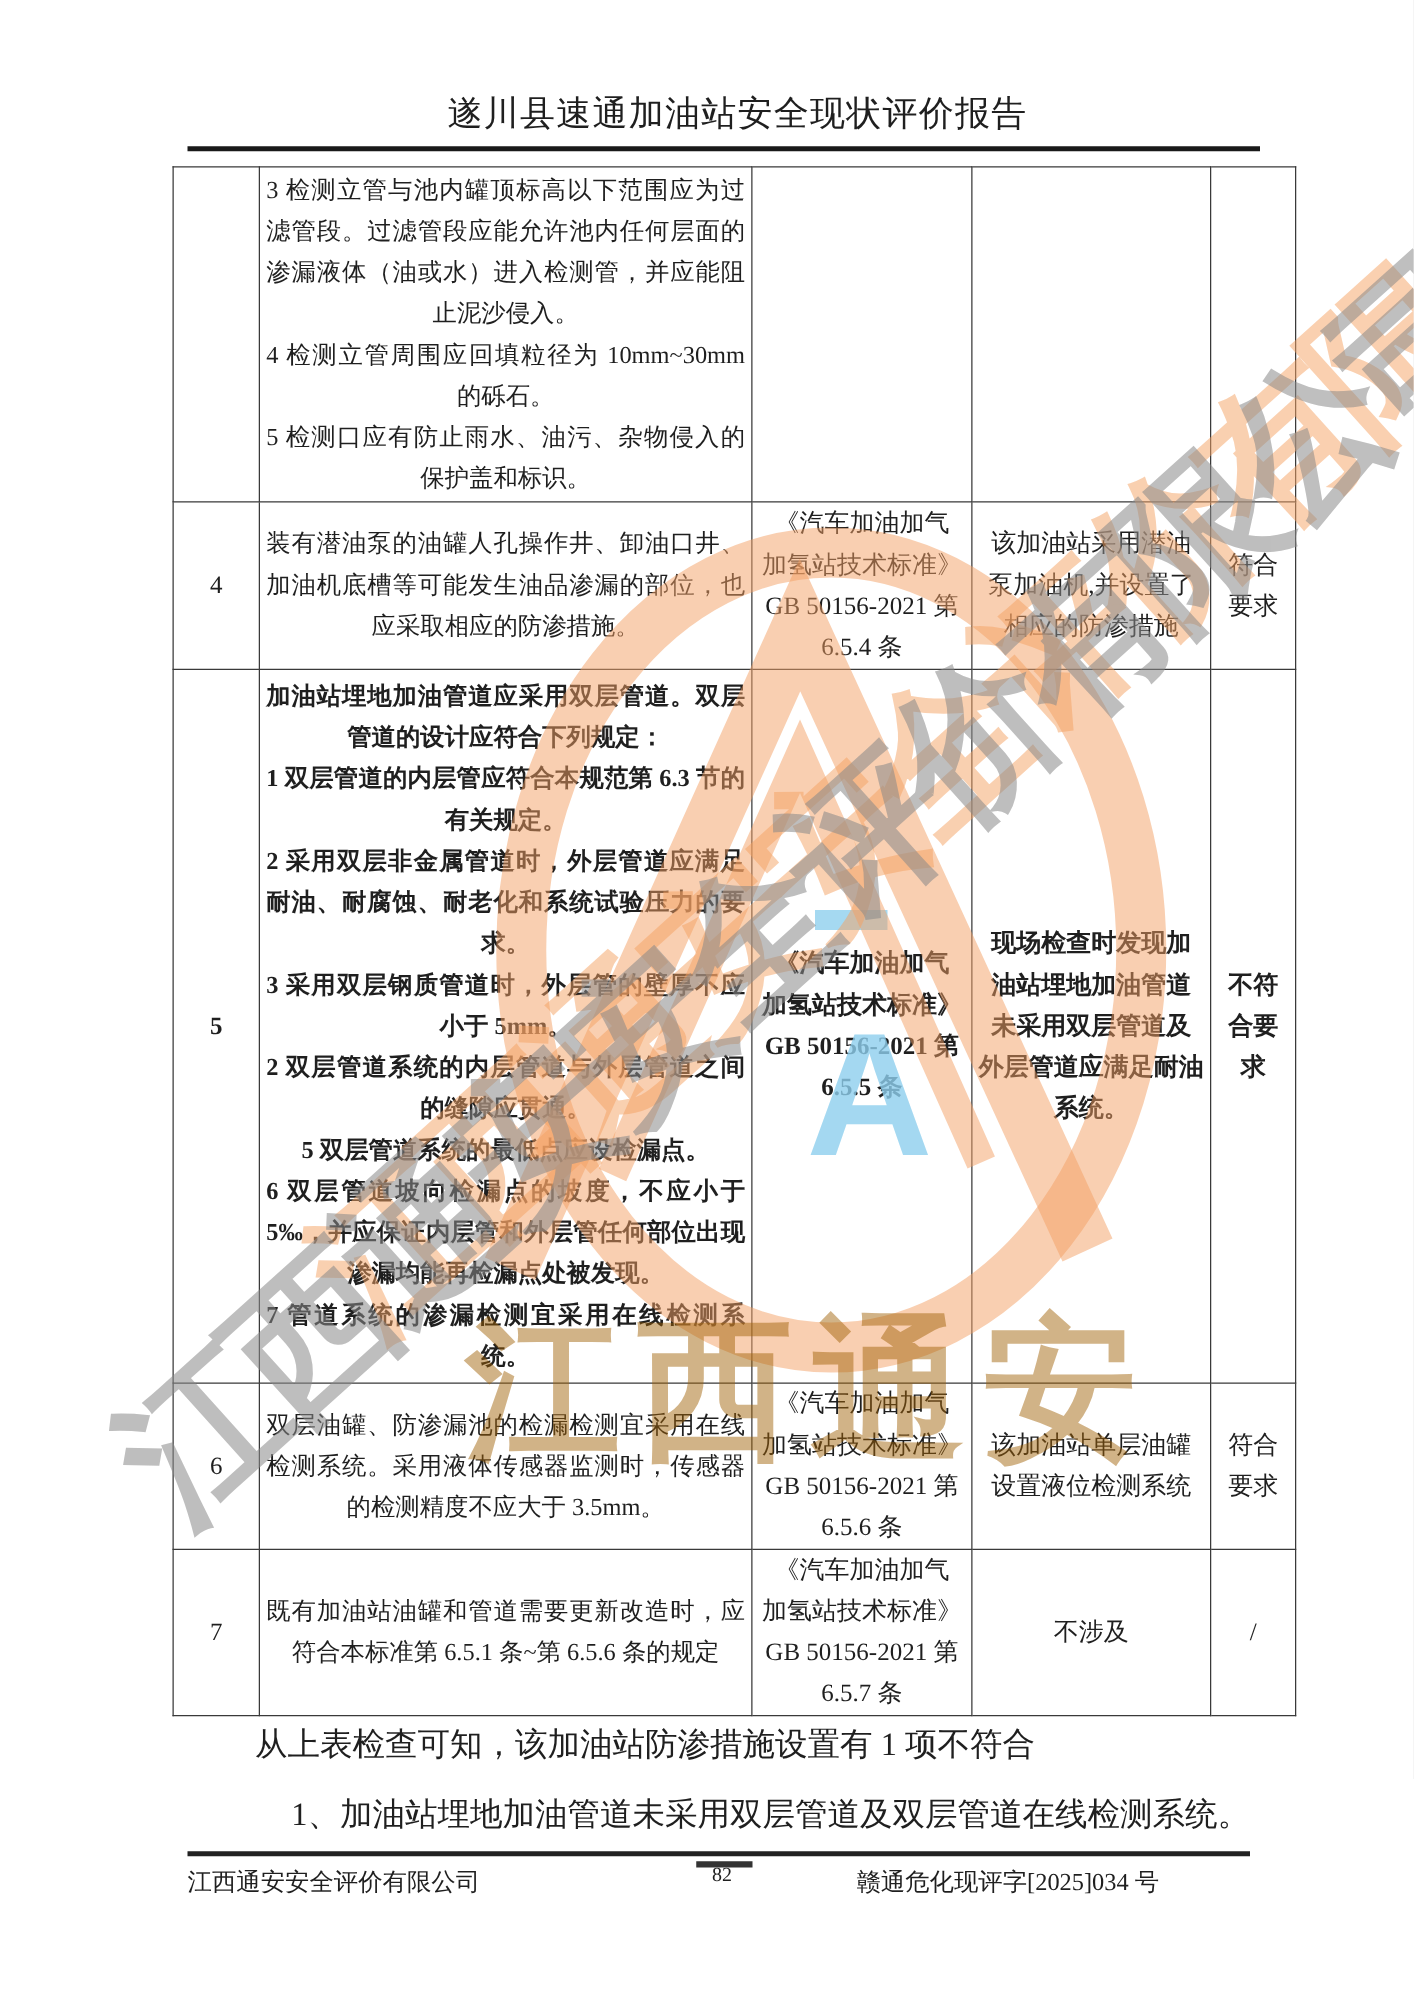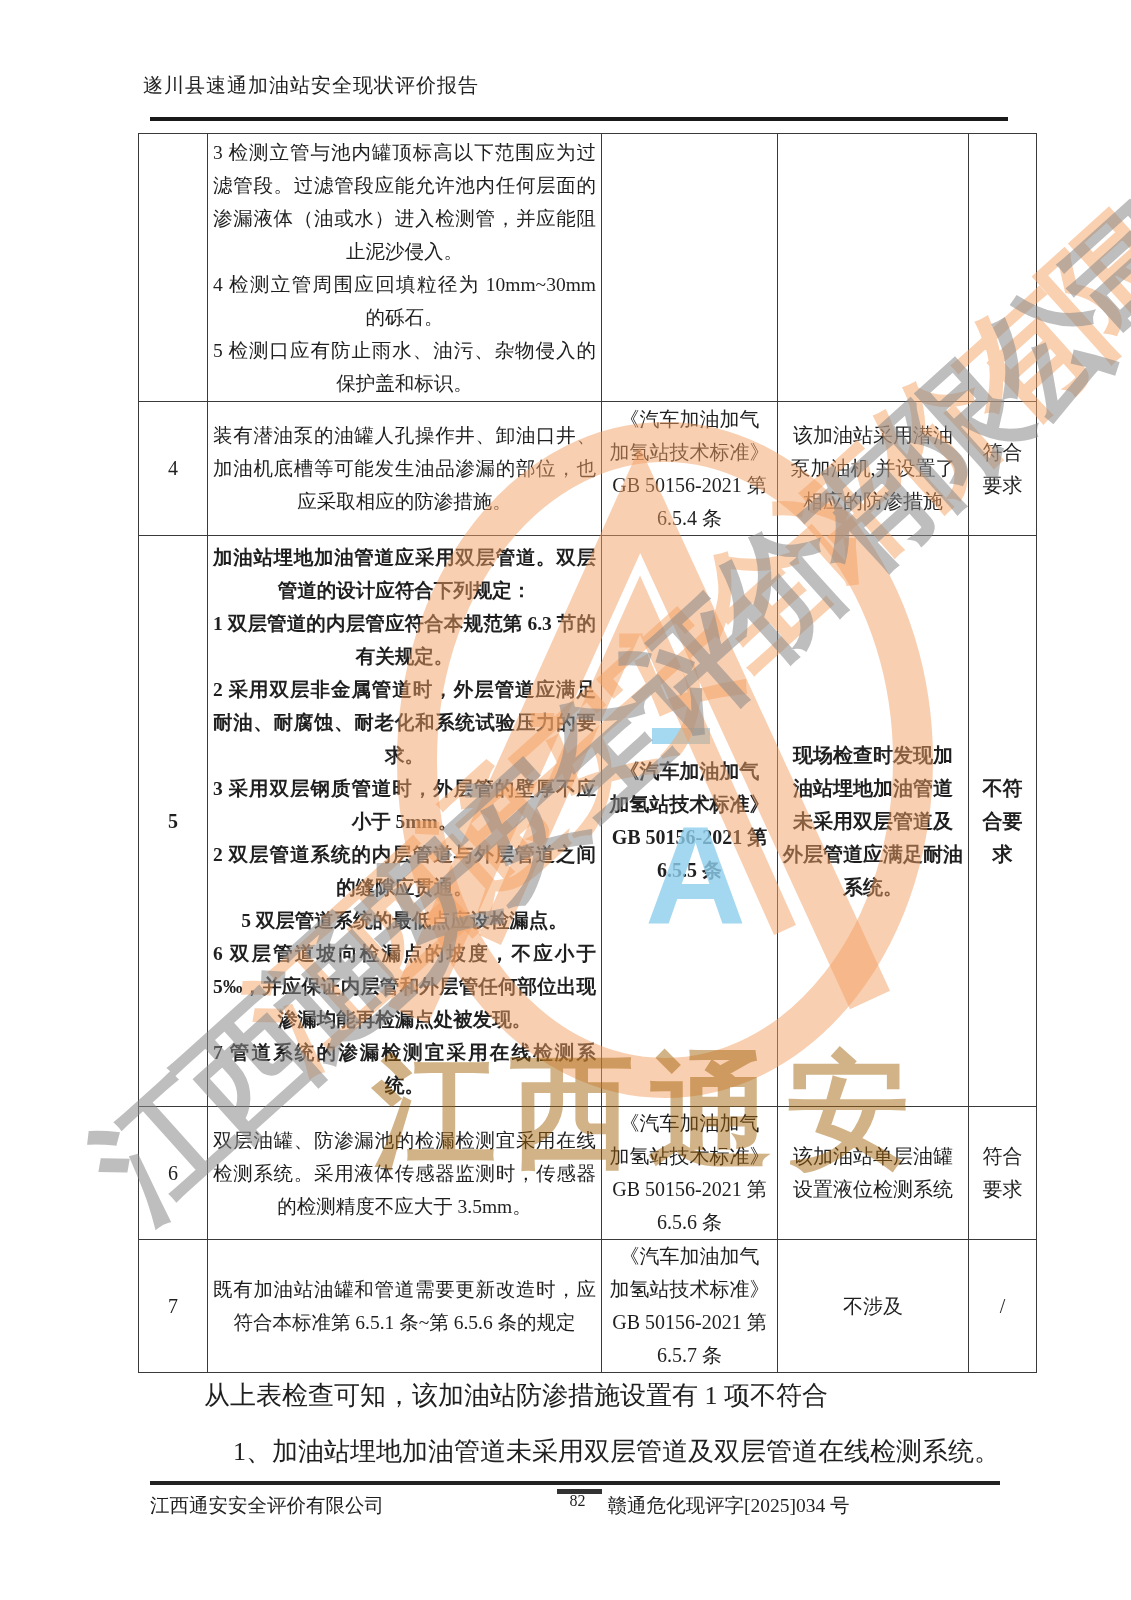--- a/index.html
+++ b/index.html
@@ -1,41 +1,41 @@
 <!DOCTYPE html>
 <html><head>
 <meta charset="utf-8">
 <style>
   html,body{margin:0;padding:0;background:#e8e8e8;}
   .page{position:relative;width:1131px;height:1600px;background:#ffffff;overflow:hidden;
         font-family:"Liberation Serif","DejaVu Serif",serif;color:#1f1f1f;margin:0 auto;}
   
-  .doc-title{position:absolute;left:143px;top:72px;width:894px;text-align:left;
-             font-size:20px;letter-spacing:1px;}
+  .doc-title{position:absolute;left:143px;top:72px;width:894px;text-align:center;
+             font-size:28px;letter-spacing:1px;}
   .header-rule{position:absolute;left:150px;top:117px;width:858px;height:4px;background:#1a1a1a;}
   
   .check-table{position:absolute;left:138px;top:133px;width:898px;border-collapse:collapse;table-layout:fixed;}
   .check-table td{border:1.5px solid #3a3a3a;vertical-align:middle;padding:0 5px;overflow:hidden;}
   .col-no{width:69px;} .col-content{width:394px;} .col-standard{width:176px;}
   .col-result{width:191px;} .col-conf{width:68px;}
   tr.r0 td{height:267px;} tr.r1 td{height:133px;} tr.r2 td{height:570px;font-weight:bold;}
   tr.r3 td{height:130px;} tr.r4 td{height:125px;}
   .c-no{text-align:center;font-size:20px;}
   .c-content p{font-size:19.5px;line-height:33px;margin:0;text-align:justify;text-align-last:center;}
   .c-standard div,.c-result div,.c-conf div{font-size:20px;line-height:33px;text-align:center;white-space:nowrap;}
   
   .summary-1{position:absolute;left:204px;top:1378px;font-size:26px;}
   .summary-2{position:absolute;left:193px;top:1434px;font-size:26px;margin-left:40px;}
   
   .footer-rule{position:absolute;left:150px;top:1481px;width:850px;height:4px;background:#222;}
   .footer-dash{position:absolute;left:557px;top:1489px;width:45px;height:5px;background:#333;}
   .footer-row{position:absolute;left:150px;top:1492px;width:855px;display:flex;align-items:flex-start;font-size:19.5px;}
   .footer-left{flex:1;text-align:left;}
   .footer-center{width:60px;text-align:center;font-size:16px;}
-  .footer-right{flex:1;text-align:left;}
+  .footer-right{flex:1;text-align:center;}
   
   .wm{position:absolute;pointer-events:none;white-space:nowrap;}
   .wm-blue-a{left:645px;top:795px;font-family:"Liberation Sans","DejaVu Sans",sans-serif;
              font-weight:bold;font-size:140px;color:#8ecfee;opacity:.8;z-index:2;}
   .wm-blue-bar{left:652px;top:728px;width:58px;height:16px;background:#8ecfee;opacity:.8;z-index:2;}
   .wm-logo{left:330px;top:400px;z-index:3;}
   .wm-diag{font-weight:bold;font-size:128px;letter-spacing:-9px;transform:rotate(-42deg);
            transform-origin:0 50%;line-height:150px;height:150px;}
   .wm-diag-orange{left:270px;top:965px;color:#f5a263;opacity:.5;z-index:3;}
   .wm-diag-gray{left:116px;top:1115px;color:#8a8a8a;opacity:.55;z-index:4;}

